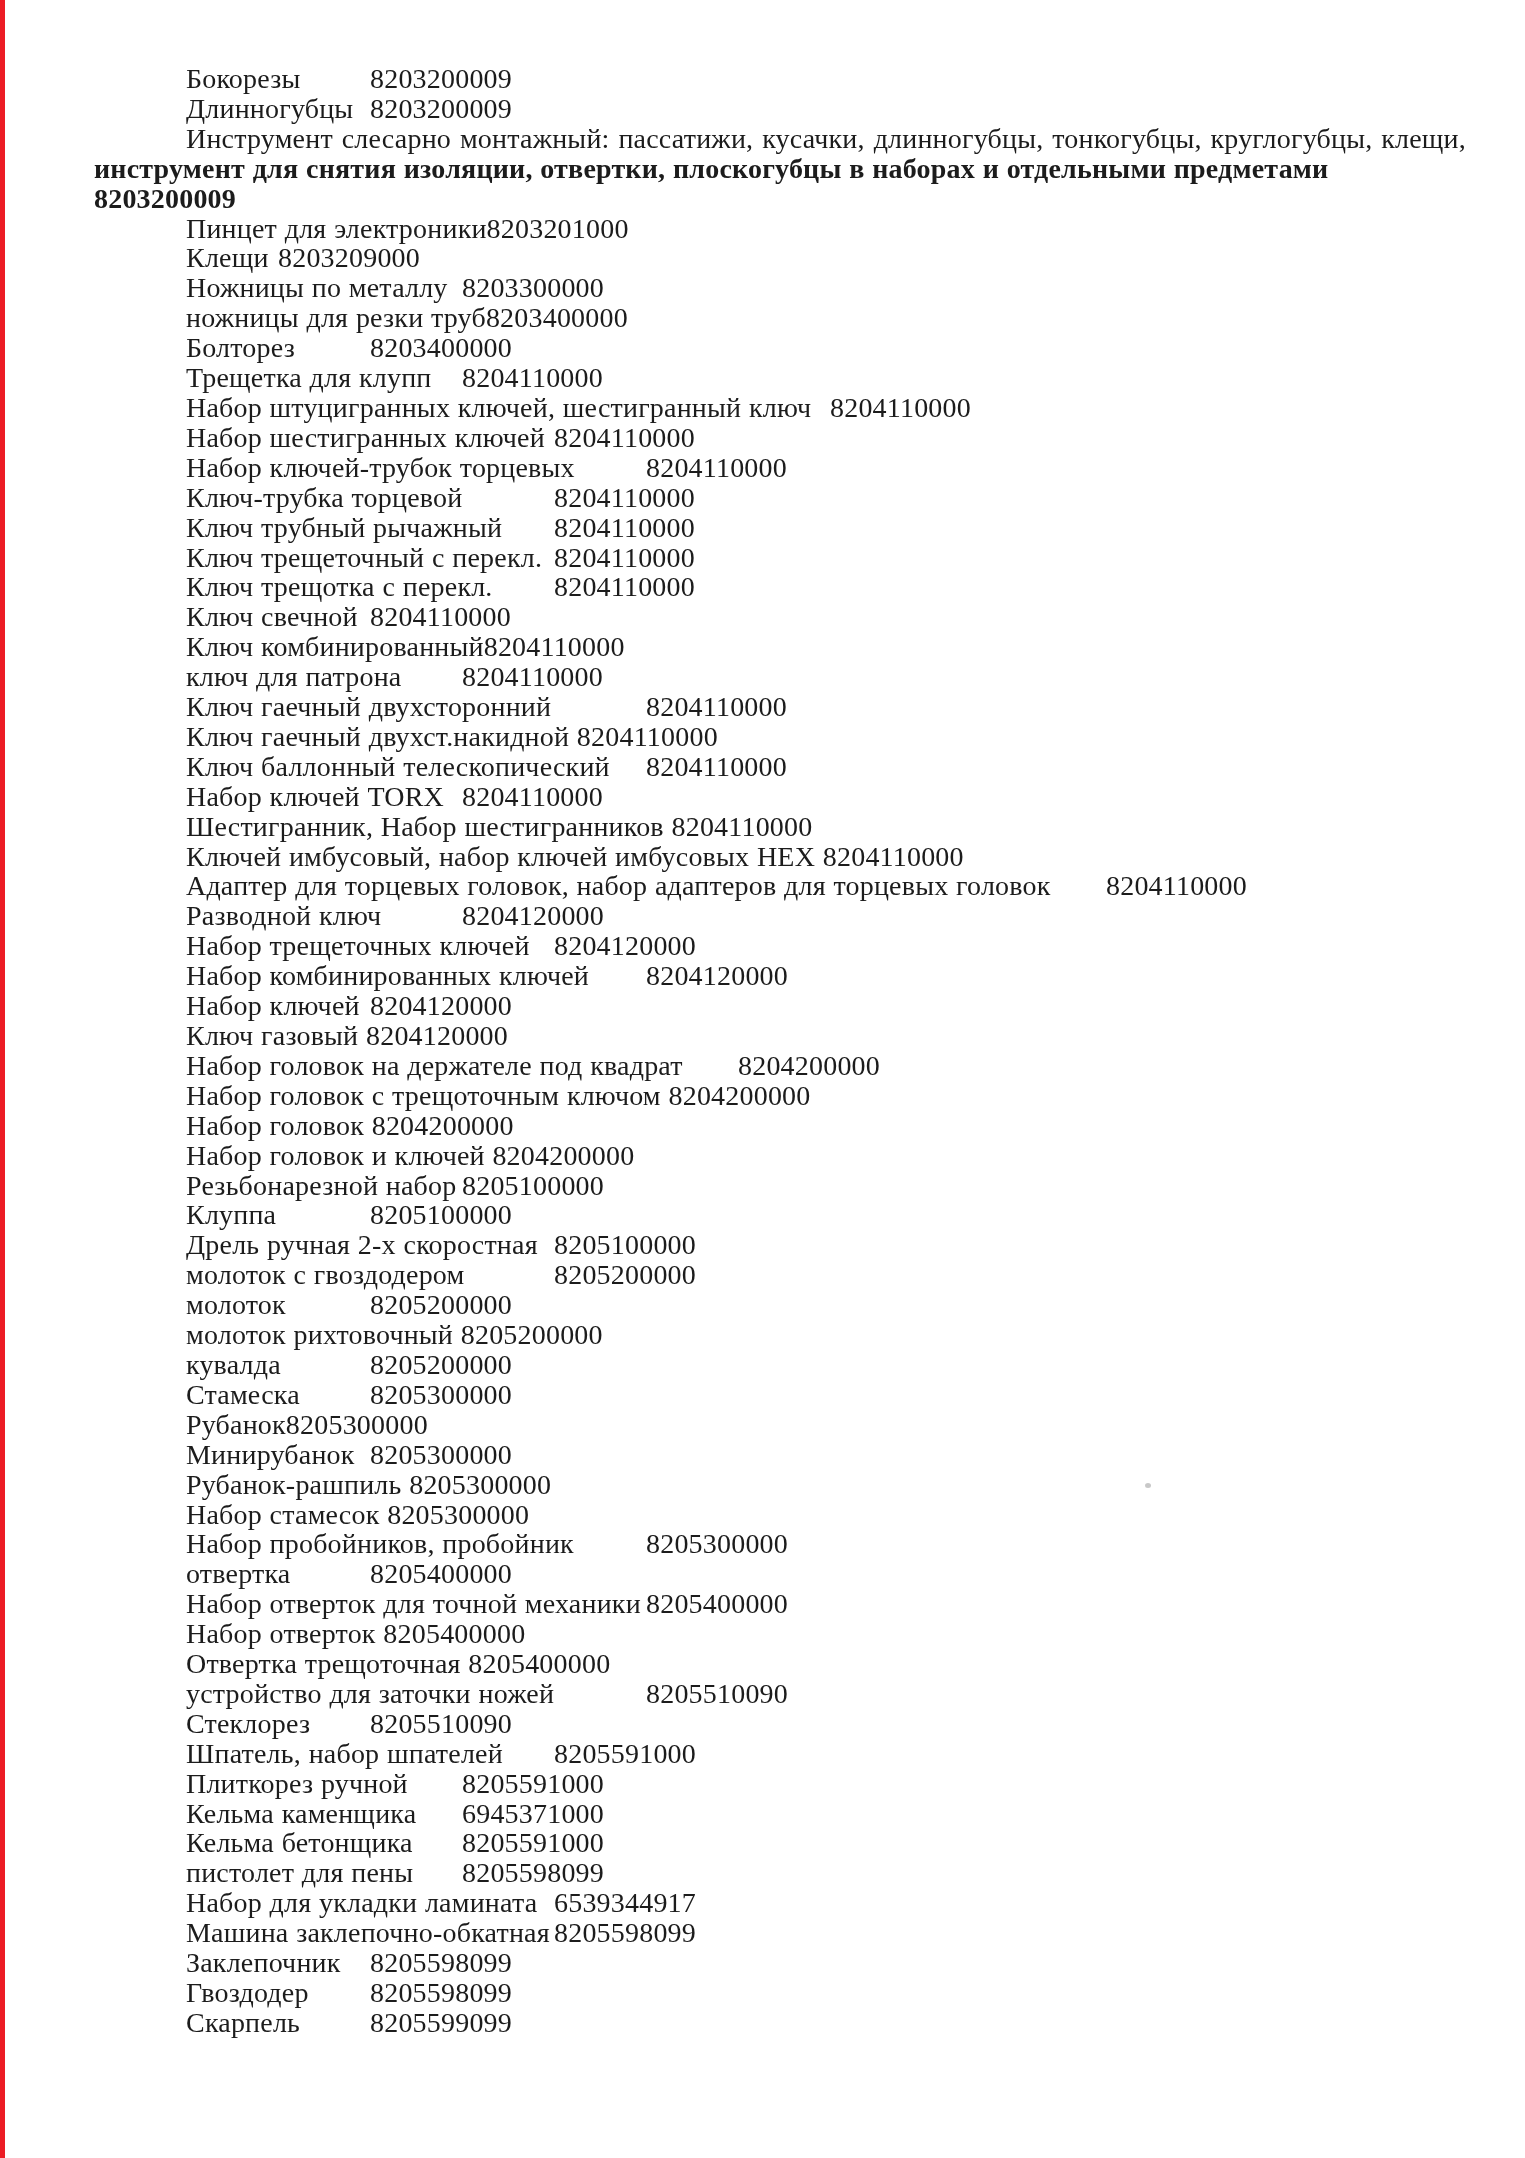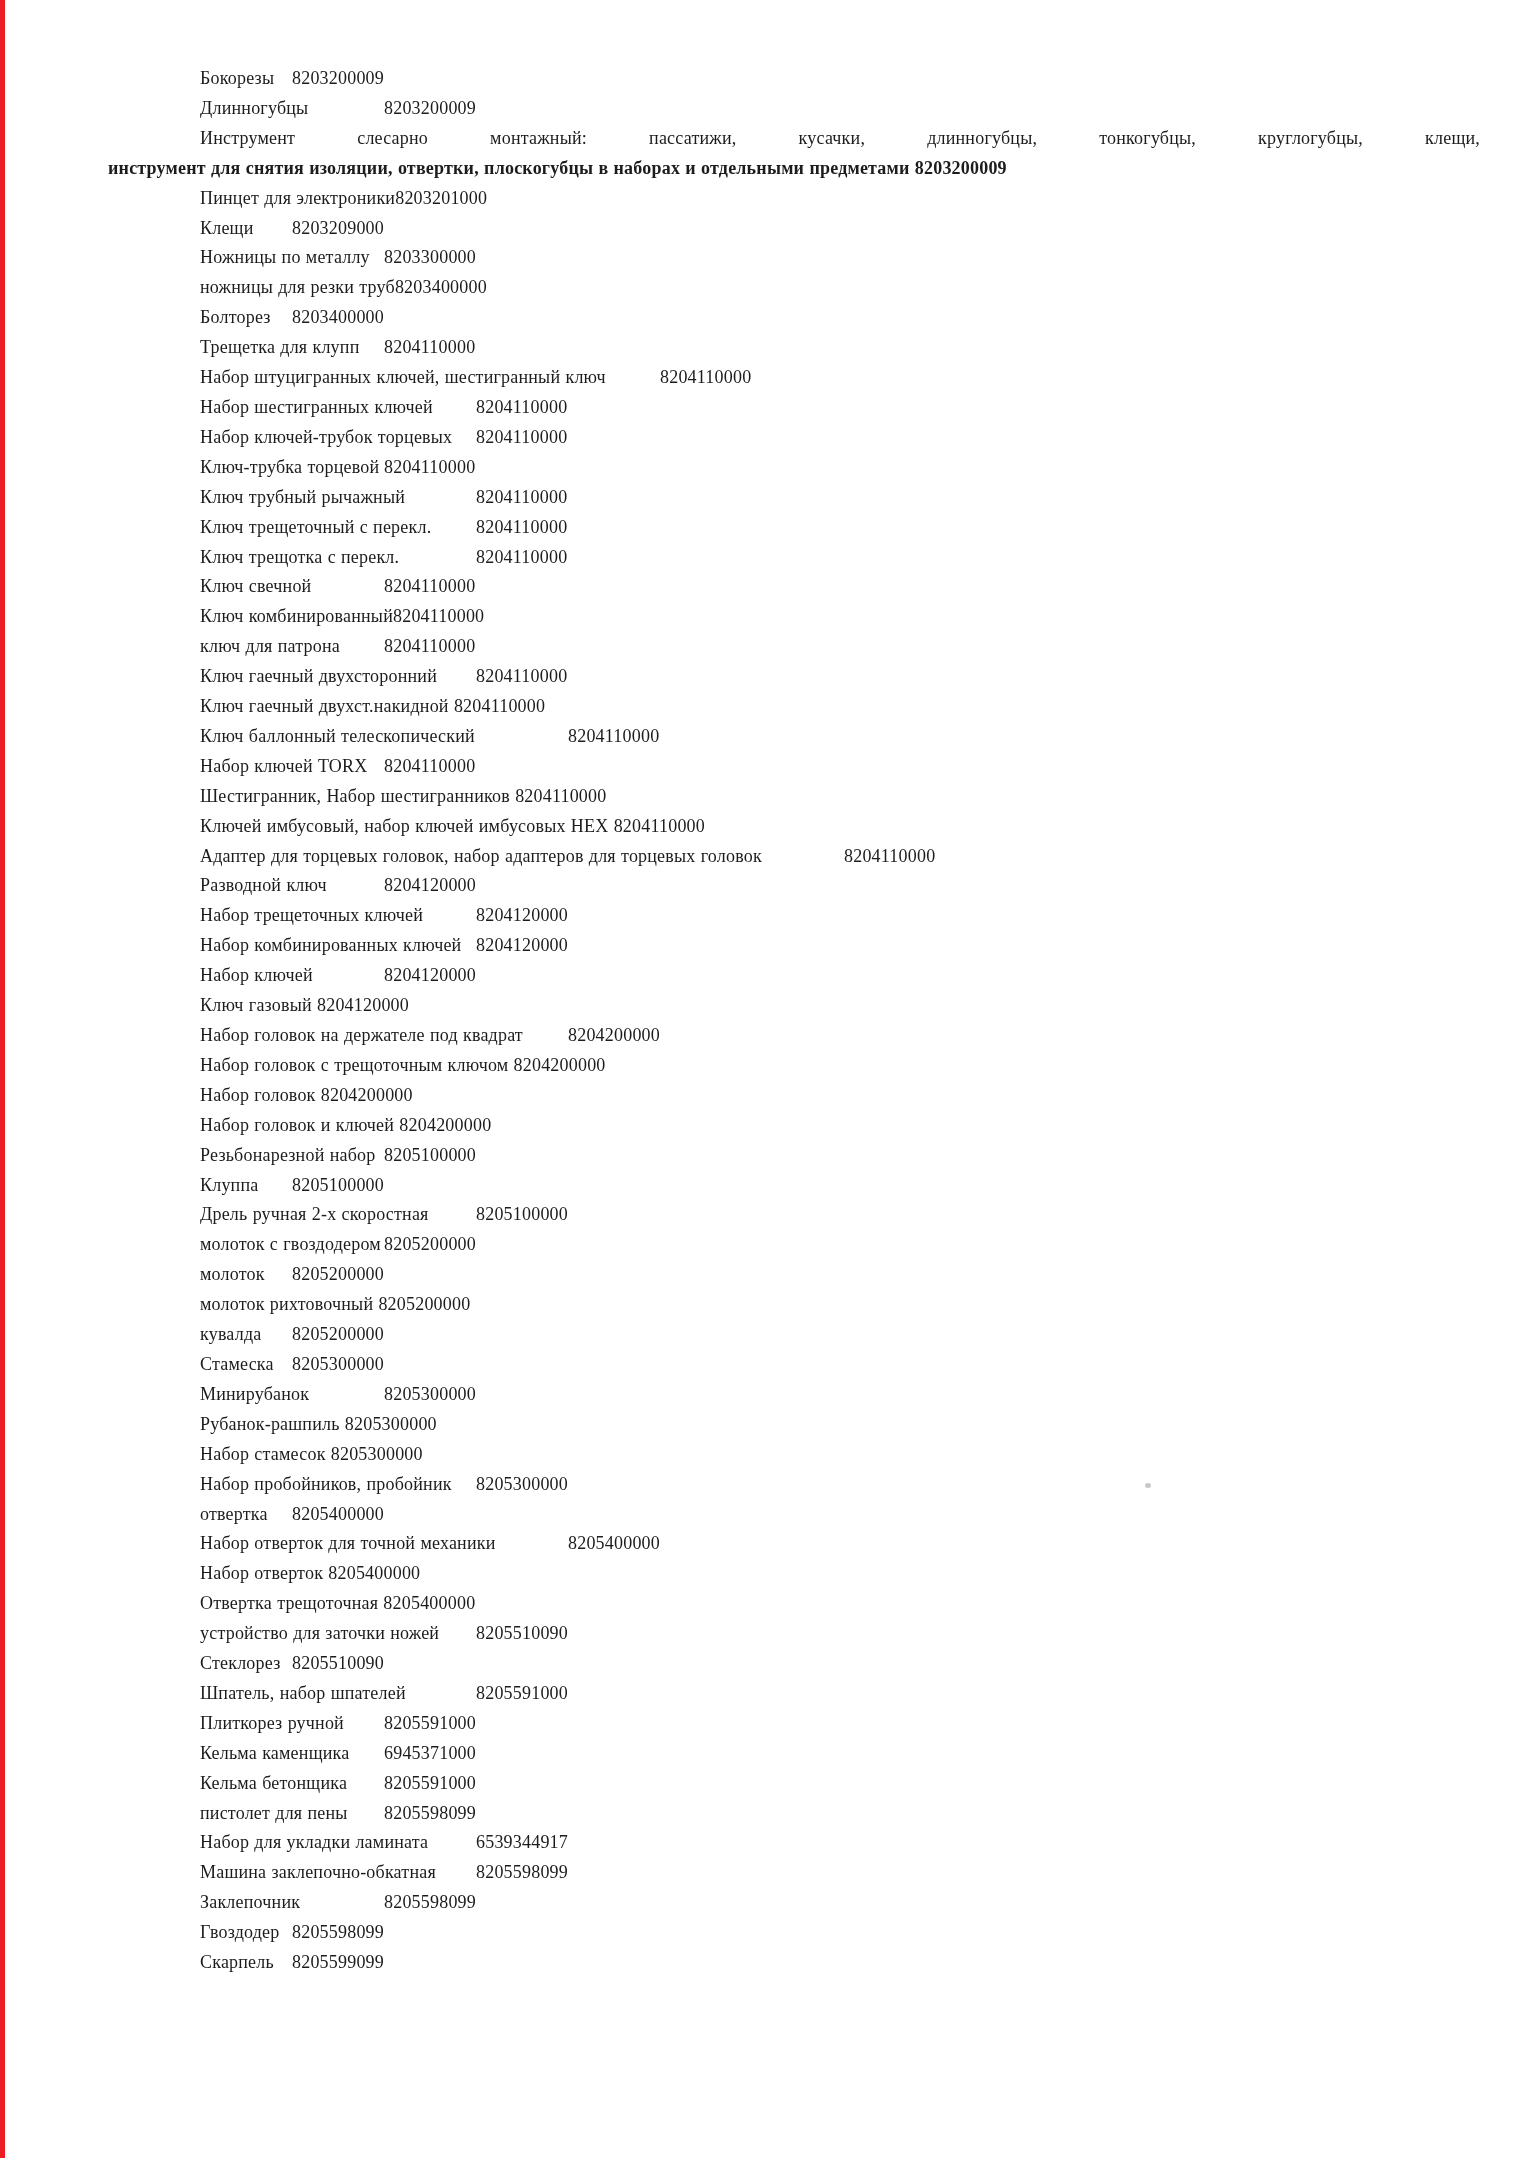--- a/index.html
+++ b/index.html
@@ -9,23 +9,23 @@
     background:#ffffff;
     overflow:hidden;
     font-family:"Liberation Serif","DejaVu Serif",serif;
     color:#1c1c1c;
   }
   .scan-edge{
     position:absolute;left:0;top:0;width:5px;height:100%;
   }
   .content{
     position:absolute;
-    left:108px;top:64px;
+    left:94px;top:64px;
     width:1372px;
-    font-size:18px;
+    font-size:28px;
     line-height:29.9px;
     letter-spacing:0.2px;
     word-spacing:0.5px;
   }
   .item{
     white-space:pre;
     tab-size:92px;
     -moz-tab-size:92px;
     text-indent:92px;
   }
@@ -91,20 +91,21 @@
       <div class="item">Набор головок 8204200000</div>
       <div class="item">Набор головок и ключей 8204200000</div>
       <div class="item">Резьбонарезной набор	8205100000</div>
       <div class="item">Клуппа	8205100000</div>
       <div class="item">Дрель ручная 2-х скоростная	8205100000</div>
       <div class="item">молоток с гвоздодером	8205200000</div>
       <div class="item">молоток	8205200000</div>
       <div class="item">молоток рихтовочный 8205200000</div>
       <div class="item">кувалда	8205200000</div>
       <div class="item">Стамеска	8205300000</div>
+      <div class="item">Рубанок8205300000</div>
       <div class="item">Минирубанок	8205300000</div>
       <div class="item">Рубанок-рашпиль 8205300000</div>
       <div class="item">Набор стамесок 8205300000</div>
       <div class="item">Набор пробойников, пробойник	8205300000</div>
       <div class="item">отвертка	8205400000</div>
       <div class="item">Набор отверток для точной механики	8205400000</div>
       <div class="item">Набор отверток 8205400000</div>
       <div class="item">Отвертка трещоточная 8205400000</div>
       <div class="item">устройство для заточки ножей	8205510090</div>
       <div class="item">Стеклорез	8205510090</div>

